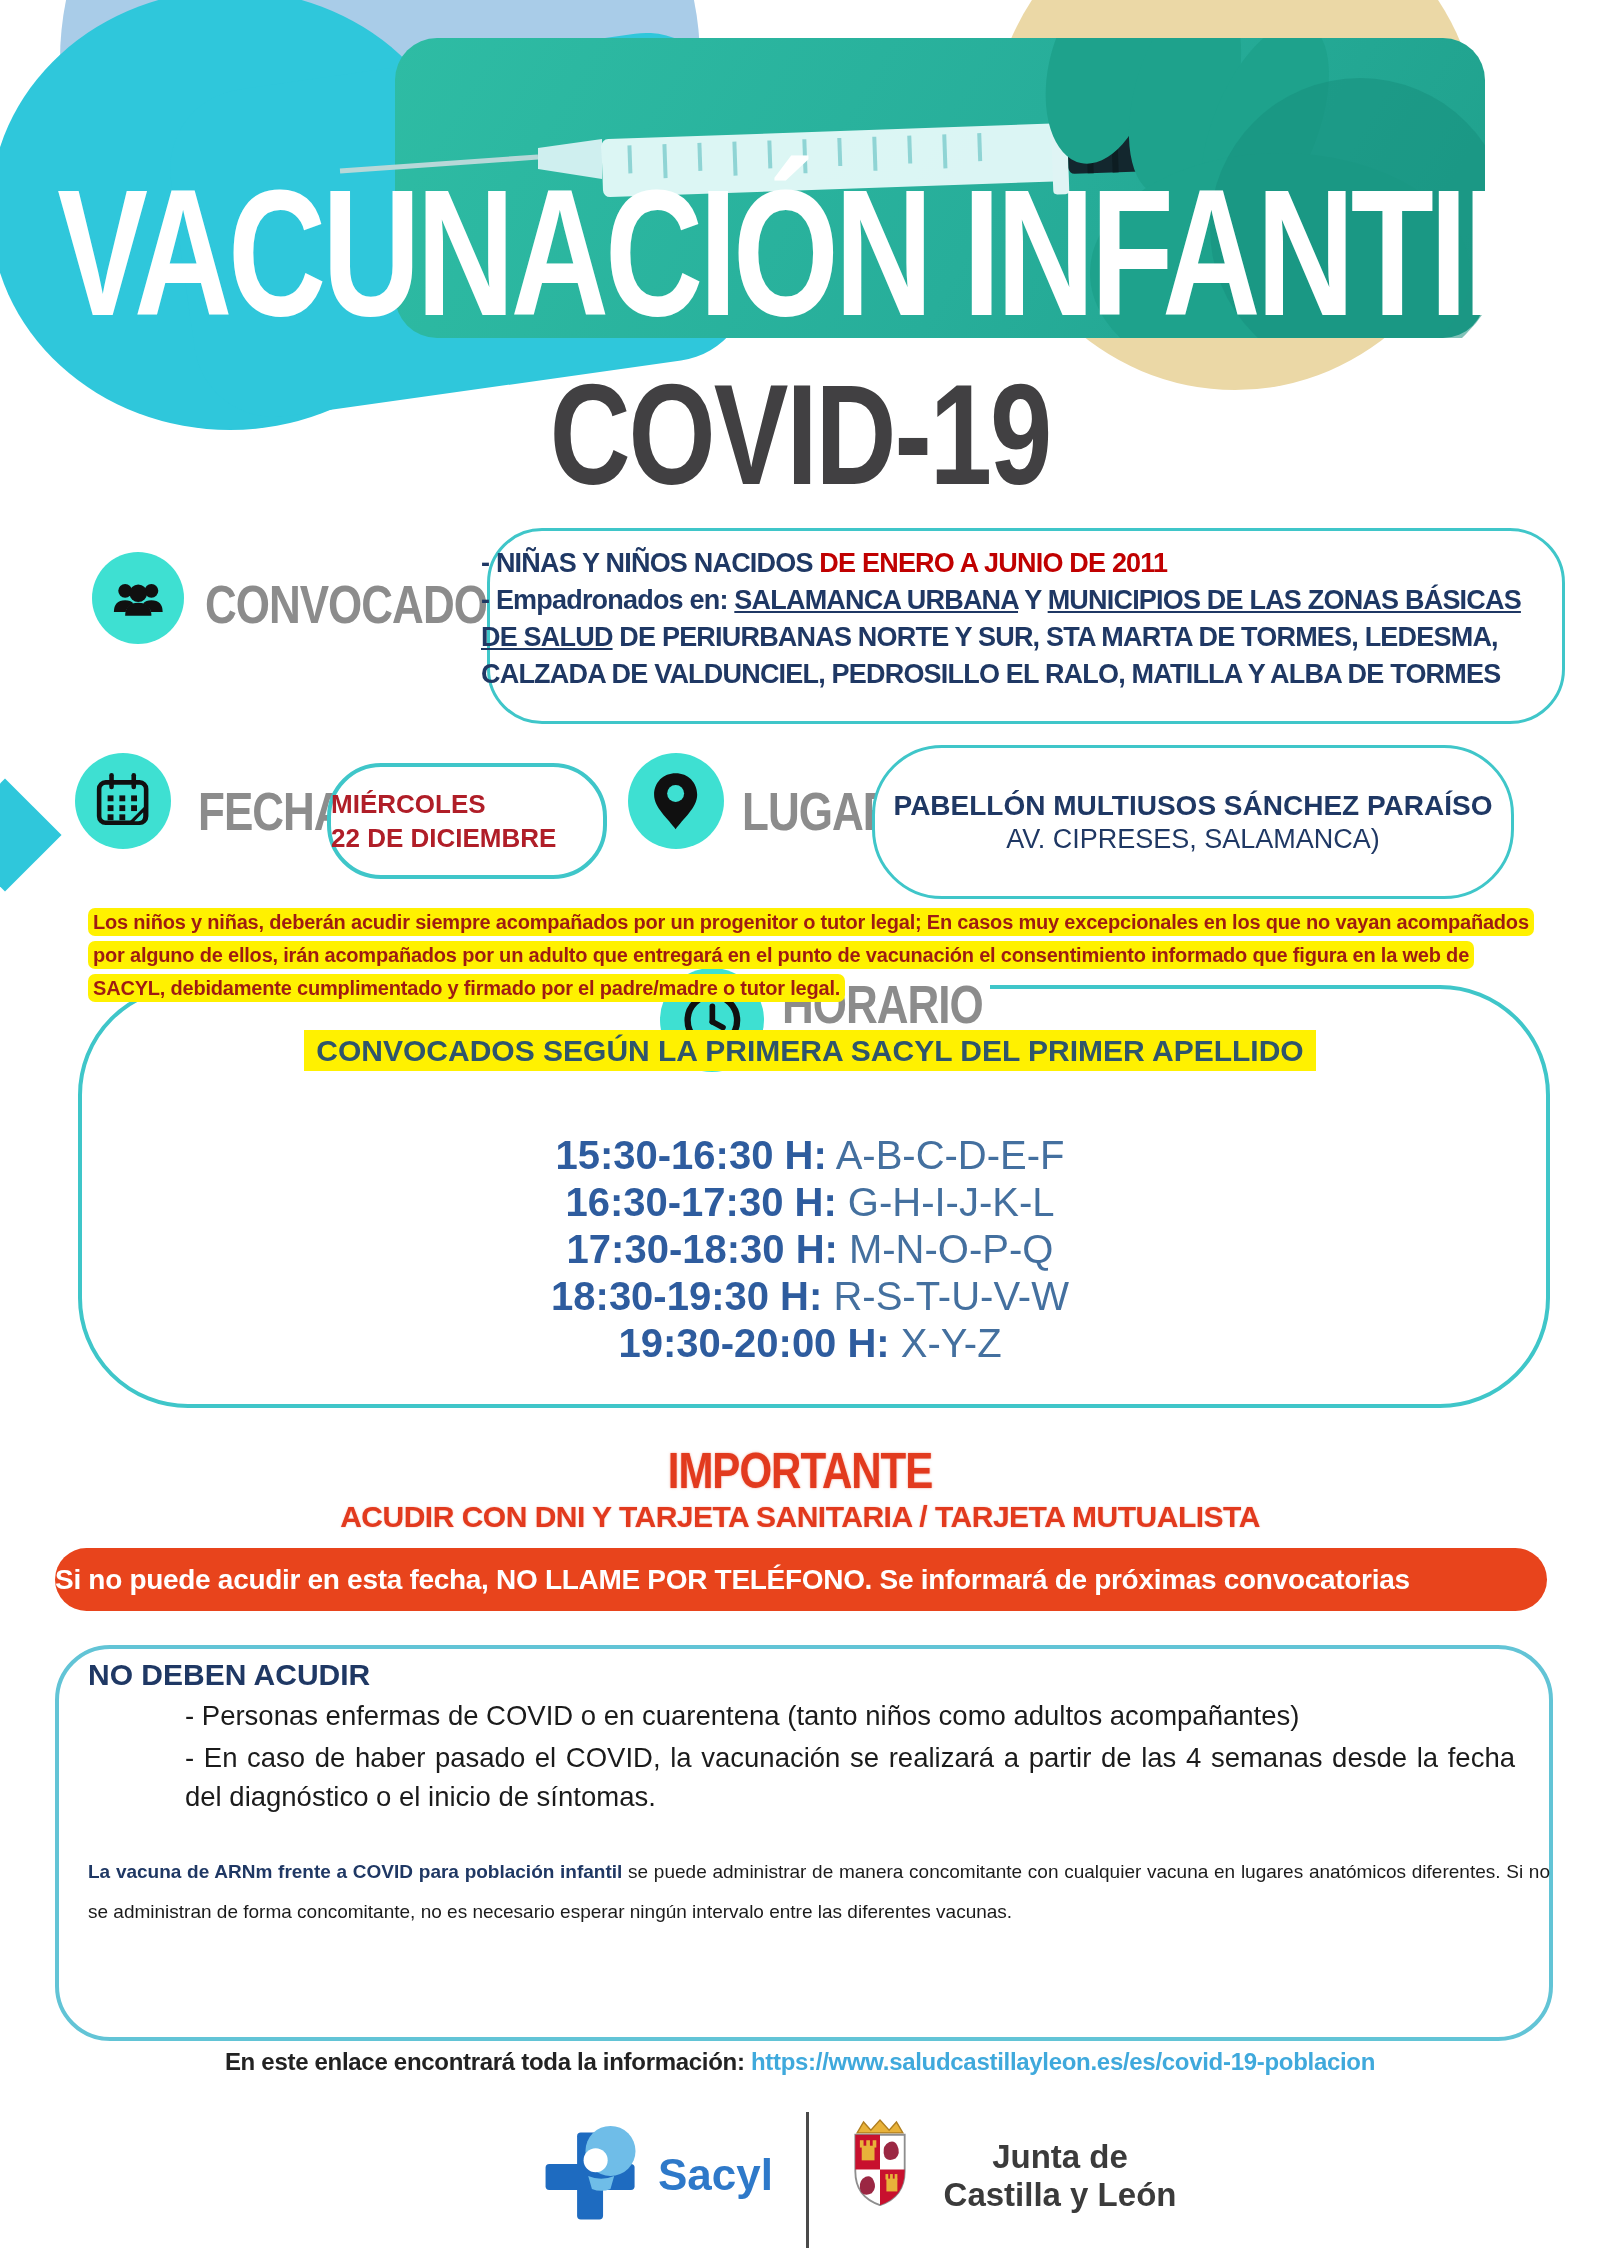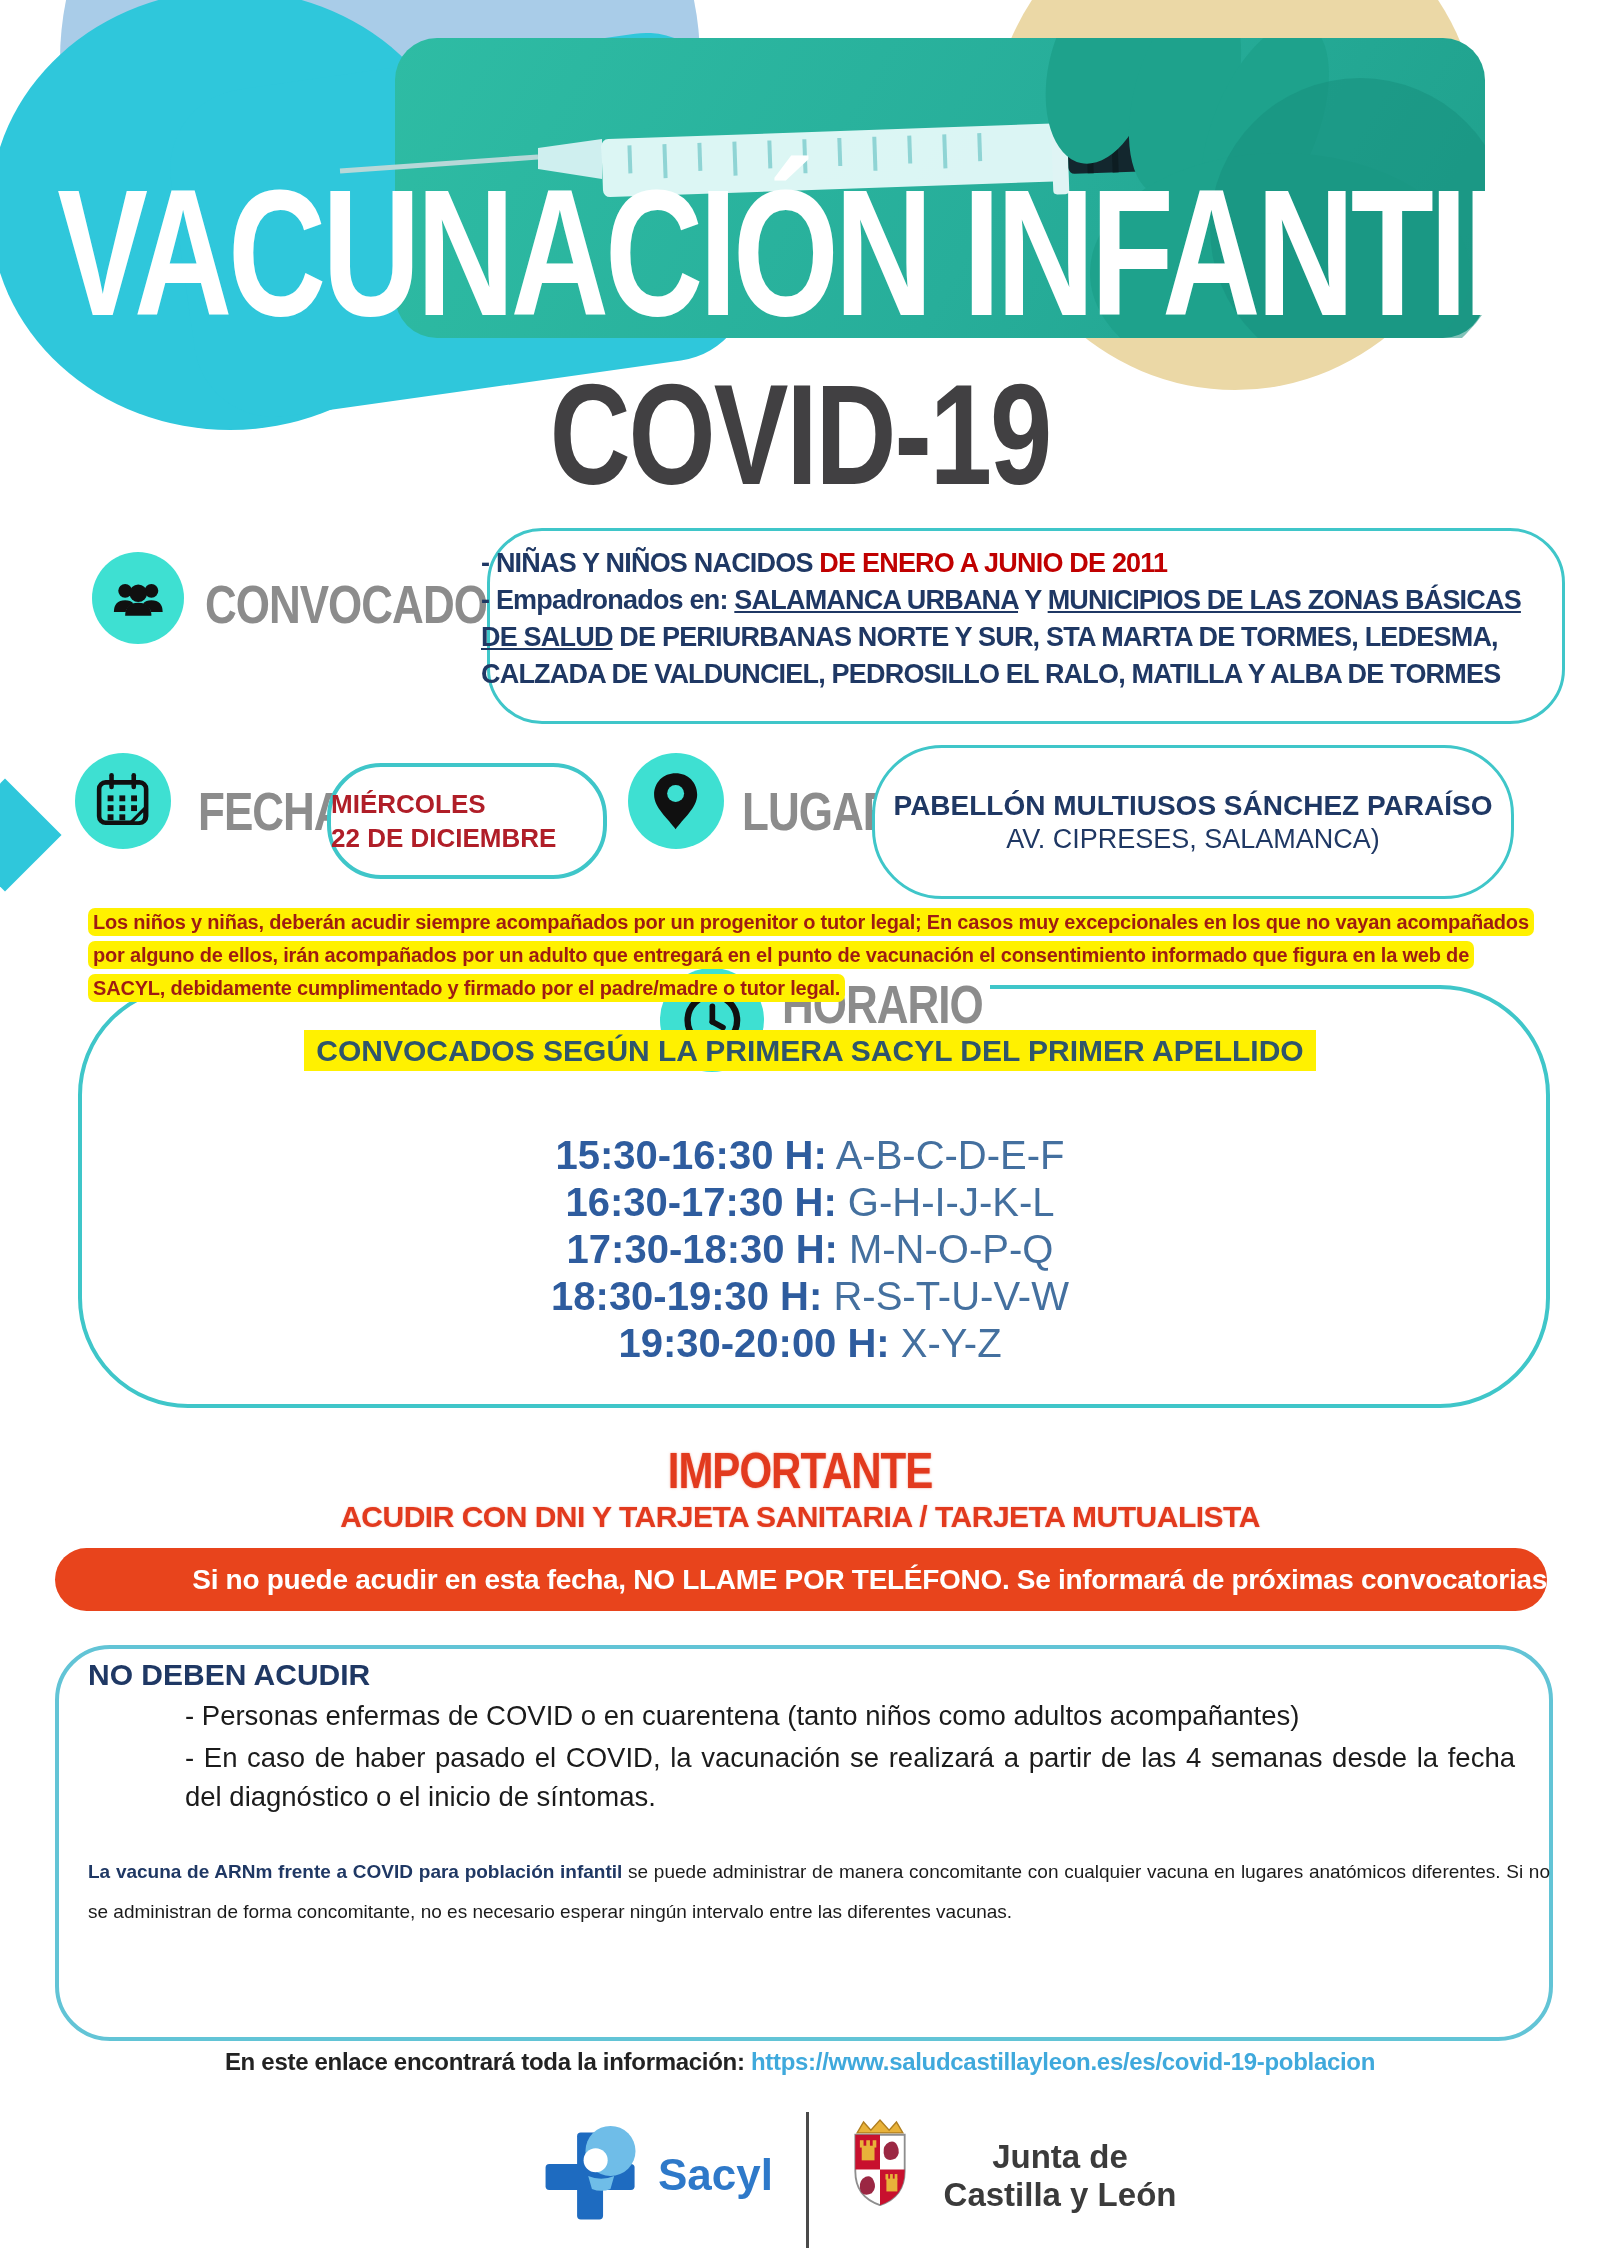--- a/index.html
+++ b/index.html
@@ -70,21 +70,21 @@
   .slot .l{color:#44709F;}
 
   
   #imp-title{left:0;right:0;top:1442px;text-align:center;font-size:42px;font-weight:bold;
              color:var(--importante_red,#E23A1E);letter-spacing:-1px;transform:scaleY(1.2);
              transform-origin:top;text-shadow:0 0 2px rgba(226,58,30,.55);}
   #imp-line{left:0;right:0;top:1500px;text-align:center;font-size:30px;font-weight:bold;
             color:var(--importante_red,#E23A1E);letter-spacing:-0.5px;
             text-shadow:0 0 1.5px rgba(226,58,30,.5);}
   #imp-banner{left:55px;top:1548px;width:1492px;height:63px;background:var(--alert_orange,#E8441C);
-              border-radius:32px;display:flex;align-items:center;justify-content:flex-end;}
+              border-radius:32px;display:flex;align-items:center;justify-content:flex-start;}
   #imp-banner span{color:#fff;font-size:28px;font-weight:bold;letter-spacing:-0.3px;white-space:nowrap;}
 
   
   #nda-box{left:55px;top:1645px;width:1490px;height:388px;border:4px solid #62C4D6;border-radius:55px;}
   #nda-title{left:88px;top:1658px;font-size:30px;font-weight:bold;color:var(--navy,#1F3864);}
   #nda-b1{left:185px;top:1700px;font-size:27.5px;color:#1b1b1b;white-space:nowrap;}
   #nda-b2{left:185px;top:1738px;width:1330px;font-size:27.5px;color:#1b1b1b;line-height:39px;text-align:justify;}
   #nda-para{left:88px;top:1852px;width:1462px;font-size:19px;color:#1b1b1b;line-height:40px;text-align:justify;}
   #nda-para .b{font-weight:bold;color:var(--navy,#1F3864);}
 

